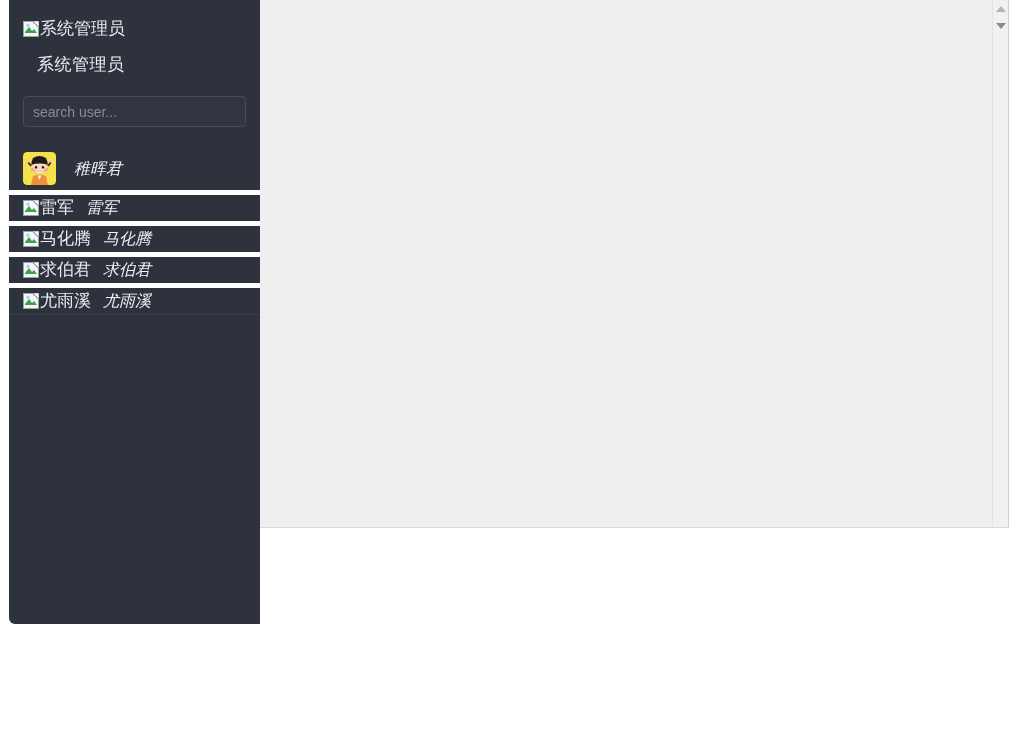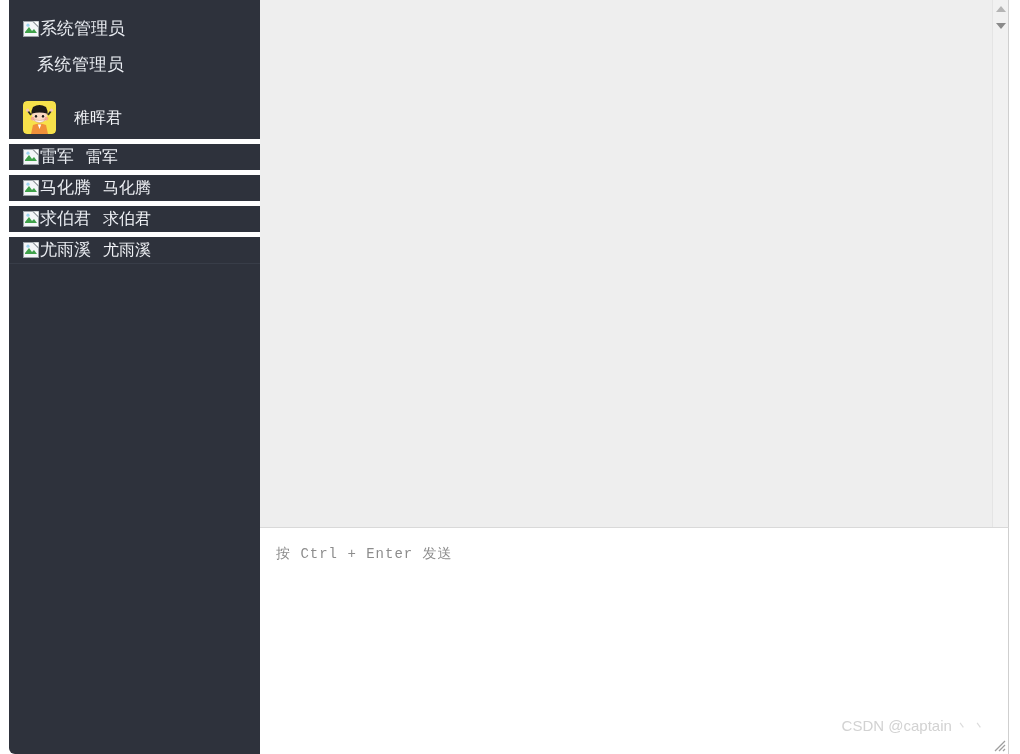--- a/index.html
+++ b/index.html
@@ -17,21 +17,21 @@
     height: 754px;
     background: #ffffff;
   }
 
   
   .sidebar {
     position: absolute;
     left: 9px;
     top: 0;
     width: 251px;
-    height: 754px;
+    height: 624px;
     background: #2e323c;
     border-bottom-left-radius: 6px;
     overflow: hidden;
   }
 
   .sidebar-head {
     padding: 18px 0 0 14px;
   }
   .sidebar-head-row {
     display: flex;
@@ -108,20 +108,21 @@
     flex: 0 0 33px;
     border-radius: 4px;
     overflow: hidden;
     display: block;
   }
   .user-name {
     color: #f0f2f6;
     font-size: 16px;
     line-height: 20px;
     margin-left: 12px;
+    font-style: italic;
   }
   .user-item:first-child .user-name { margin-left: 18px; }
 
   
   .chat-panel {
     position: absolute;
     left: 260px;
     top: 0;
     width: 749px;
     height: 528px;
@@ -240,20 +241,23 @@
               <path d="M9.8 0.4 L15.6 6.2" stroke="#8a9096" stroke-width="1.1" fill="none"></path>
               <path d="M16 0 L9.6 0 M16 0 L16 6.4" stroke="#9aa0a6" stroke-width="1" fill="none"></path>
             </svg>
           </span>
           <span class="alt">系统管理员</span>
         </span>
       </div>
       <div class="sidebar-head-name">系统管理员</div>
     </div>
 
+    <div class="search-wrap">
+      <input class="search-input" type="text" placeholder="search user..." style="">
+    </div>
 
     <ul class="user-list">
 
       <li class="user-item">
         <span class="user-avatar-real">
           <svg width="33" height="33" viewBox="0 0 33 33" xmlns="http://www.w3.org/2000/svg">
             <rect x="0" y="0" width="33" height="33" rx="4" fill="#f7e14b"></rect>
             <path d="M8 14 L5 10 M25 14 L28 10" stroke="#2b2b2b" stroke-width="1.8" fill="none"></path>
             <circle cx="4.6" cy="9.2" r="1.6" fill="#f6c9b4"></circle>
             <circle cx="28.4" cy="9.2" r="1.6" fill="#f6c9b4"></circle>
@@ -350,28 +354,14 @@
       <div class="sb-btn">
         <span class="sb-arrow-up"></span>
       </div>
       <div class="sb-btn">
         <span class="sb-arrow-down"></span>
       </div>
       <div class="sb-track"></div>
     </div>
   </section>
 
-  <section class="composer">
-    <textarea class="composer-input" placeholder="按 Ctrl + Enter 发送" style=""></textarea>
-
-    <span class="resize-handle">
-      <svg width="14" height="14" viewBox="0 0 14 14" xmlns="http://www.w3.org/2000/svg">
-        <path d="M13 3 L3 13 M13 7 L7 13 M13 11 L11 13" stroke="#9e9e9e" stroke-width="1.3" fill="none"></path>
-      </svg>
-    </span>
-
-    <div class="watermark">
-      <span>CSDN @captain</span>
-      <span class="tail">丶丶</span>
-    </div>
-  </section>
 
 </div>
 
 </body></html>

